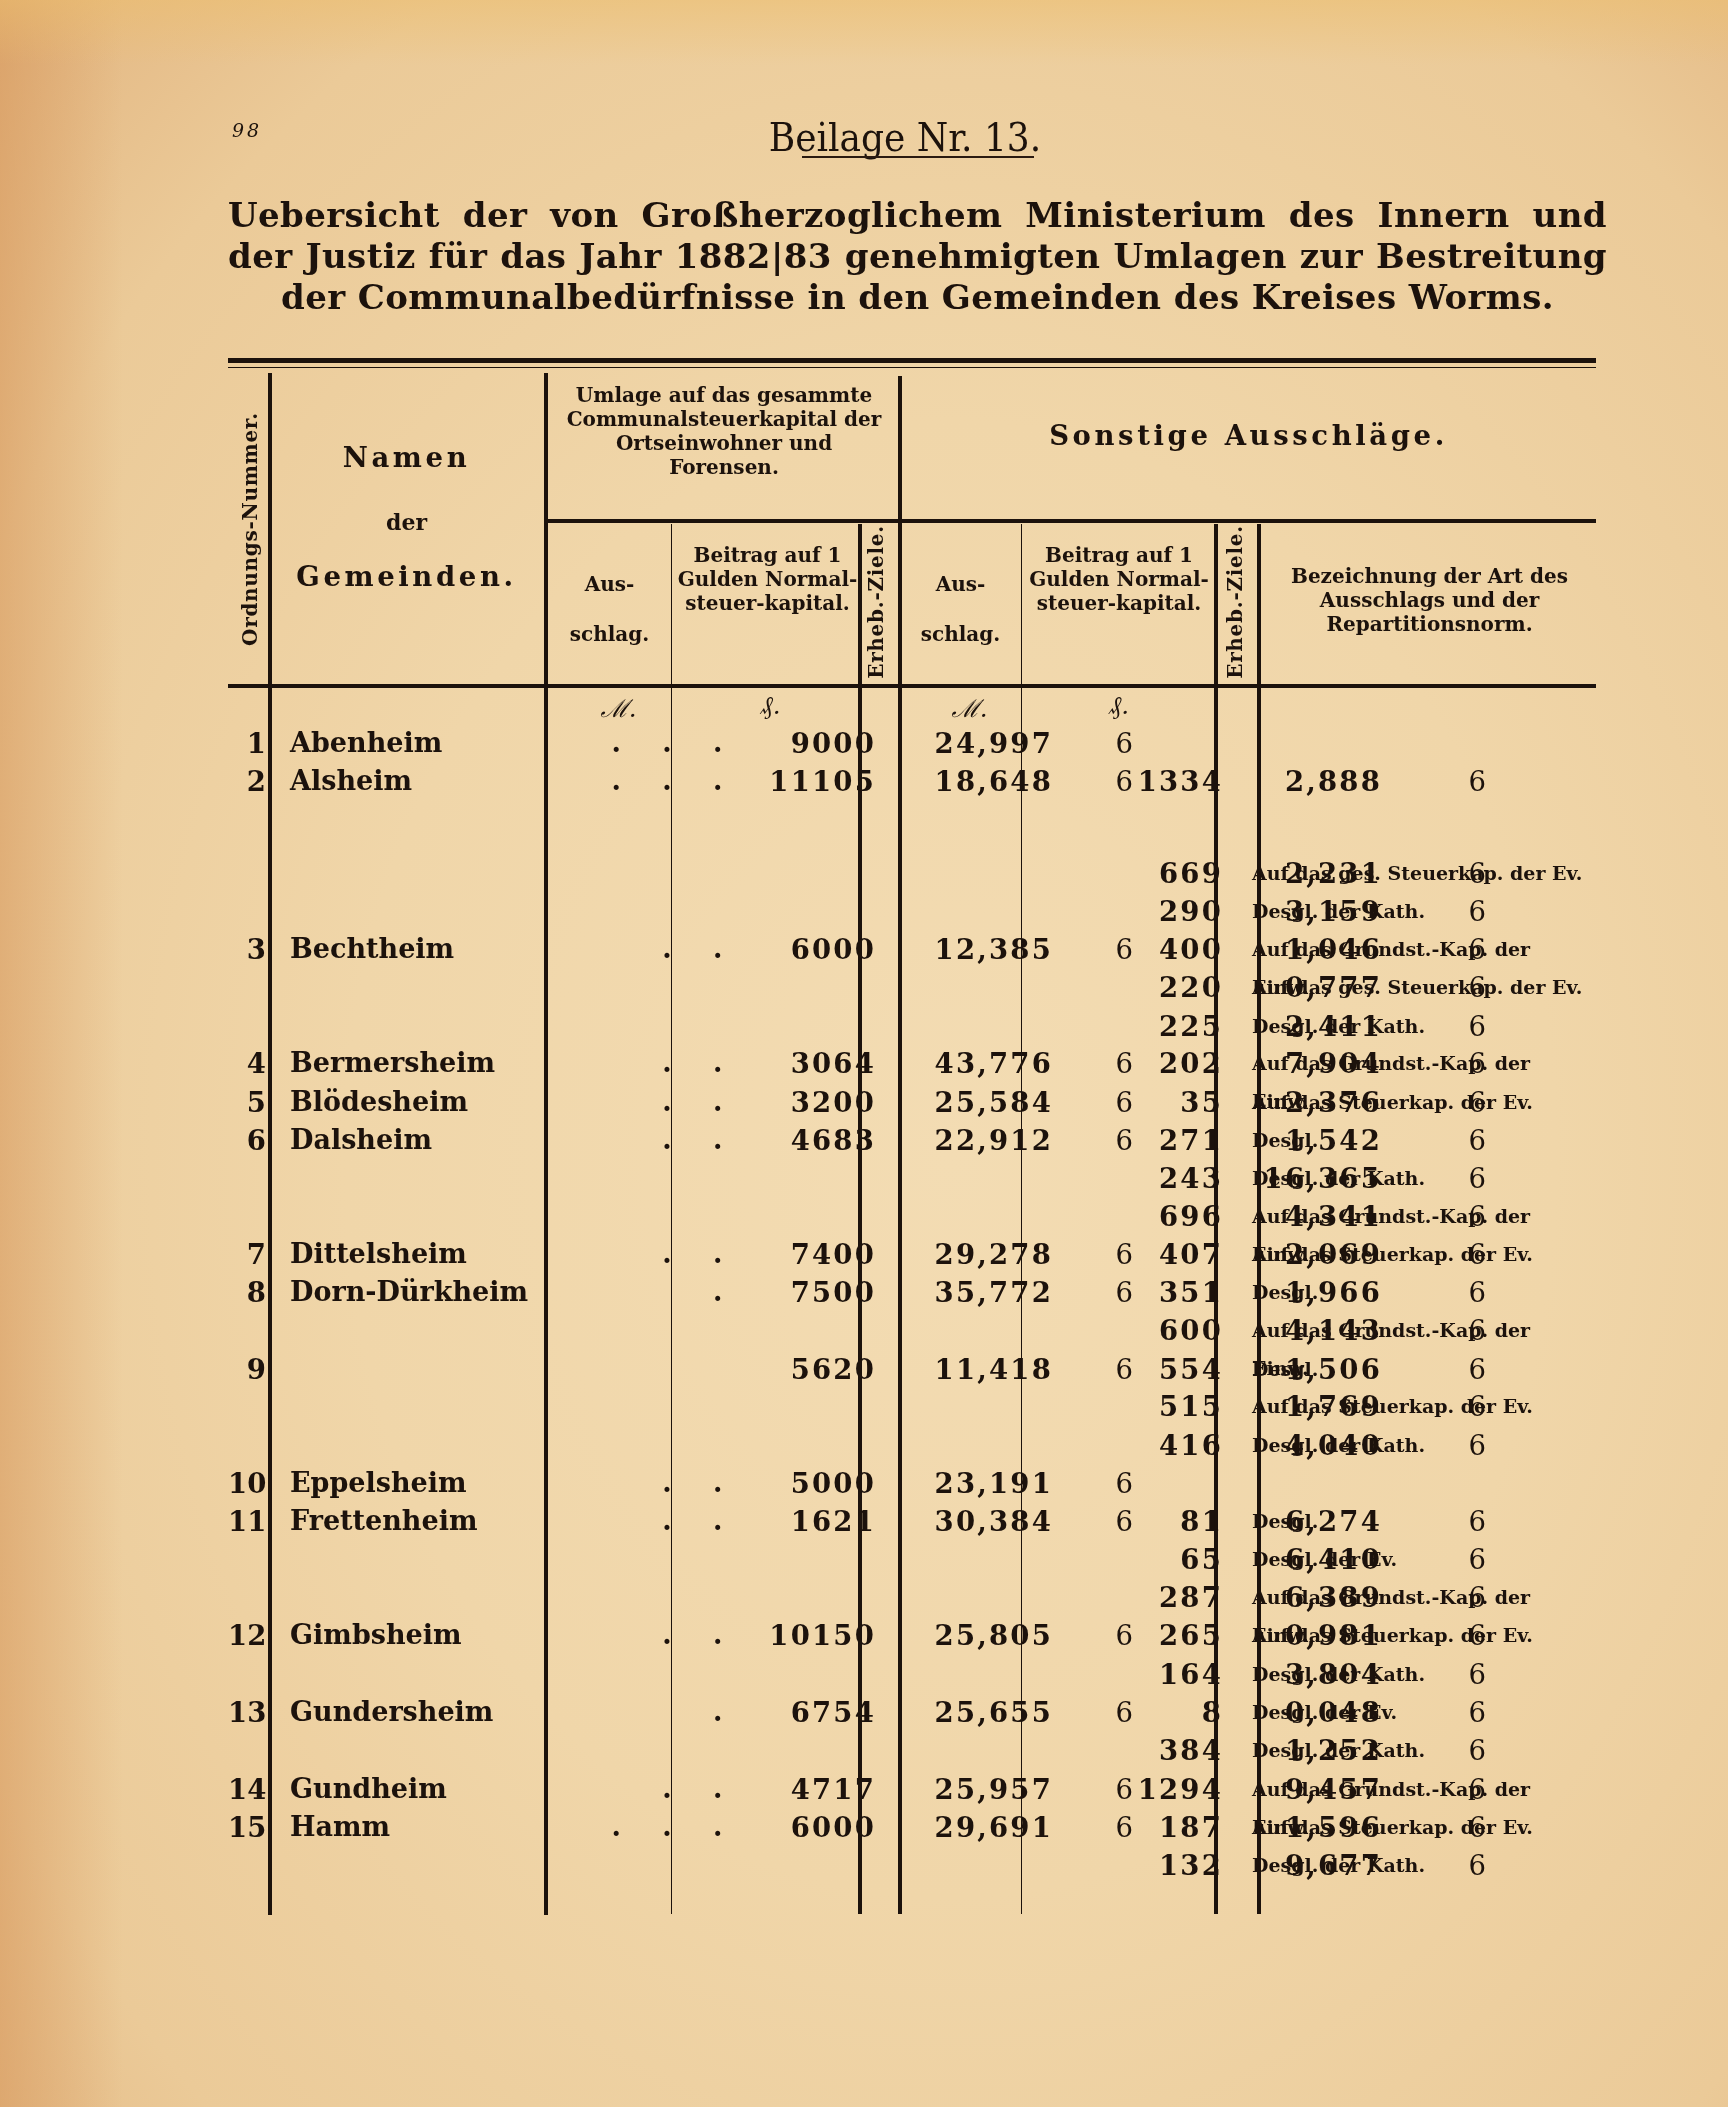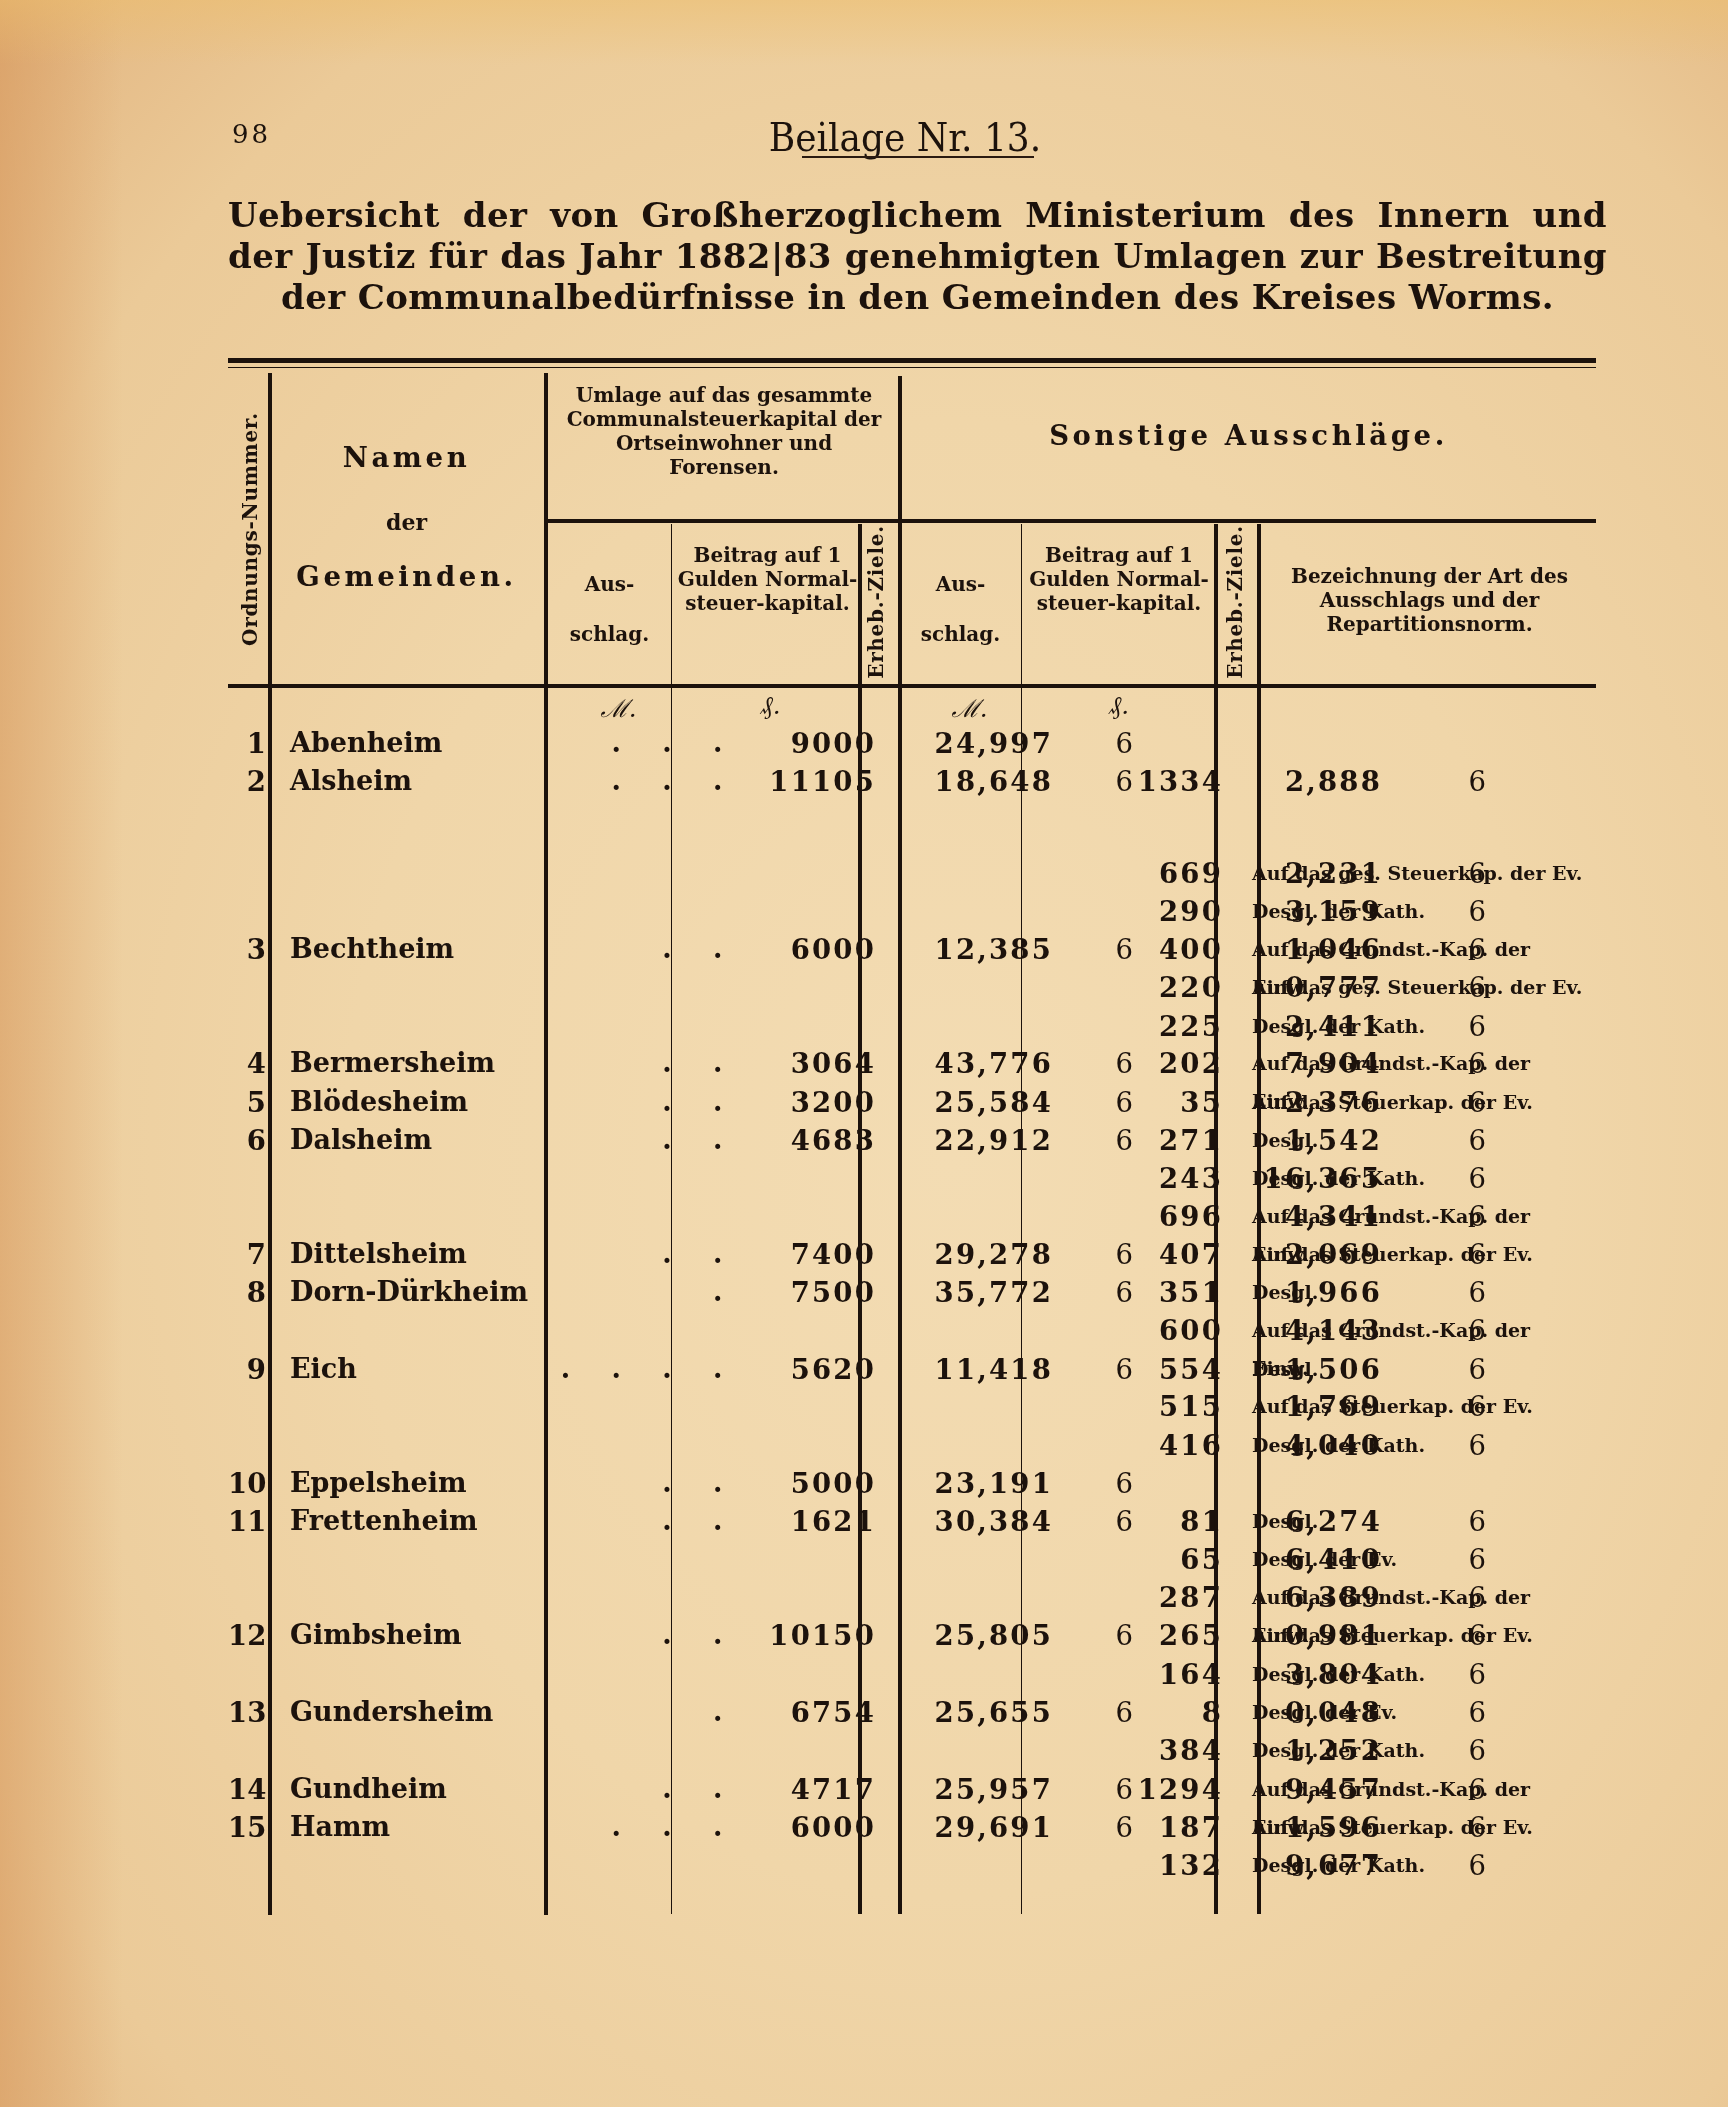--- a/index.html
+++ b/index.html
@@ -6,21 +6,21 @@
     body {
       width: 1729px; height: 2108px; position: relative; overflow: hidden;
       background: radial-gradient(ellipse at 55% 55%, #f3dcb3 0%, #f0d6a9 45%, #ebca98 80%, #e2b47f 100%);
       font-family: "DejaVu Serif", serif; color: #1c120c;
     }
     .edge-left { position: absolute; left: 0; top: 0; width: 123px; height: 2108px;
       background: linear-gradient(to right, rgba(214,150,90,0.55), rgba(214,150,90,0)); }
     .edge-top { position: absolute; left: 0; top: 0; width: 1729px; height: 65px;
       background: linear-gradient(to bottom, rgba(236,190,110,0.55), rgba(236,190,110,0)); }
 
-    .page-number { position: absolute; left: 232px; top: 119px; font-size: 26px; letter-spacing: 2.9px; }
+    .page-number { position: absolute; left: 232px; top: 119px; font-size: 19px; letter-spacing: 2.9px; font-style: italic; }
     .running-title { position: absolute; left: 760px; top: 114px; width: 290px; text-align: center;
       font-size: 40px; font-weight: normal; font-family: "DejaVu Serif Condensed", "DejaVu Serif", serif; }
     .running-rule { position: absolute; left: 802px; top: 156px; width: 232px; height: 2.2px; background: #2a1a10; }
 
     .doc-title { position: absolute; left: 228px; top: 195px; width: 1379px; text-align: justify;
       text-align-last: center; font-size: 34px; line-height: 41px; font-weight: bold;
       font-family: "DejaVu Serif", serif; letter-spacing: 0.4px; }
 
     .table-wrap { position: absolute; left: 228px; top: 358px; width: 1368px; }
     .rule-top { position: absolute; left: 0; top: 0; width: 1368px; height: 5px; background: #1c120c; }
@@ -264,21 +264,20 @@
         <div class="cell c-aus1"></div>
         <div class="cell c-bei1"></div>
         <div class="cell c-erh1"></div>
         <div class="cell c-aus2">600</div>
         <div class="cell c-bei2">4,143</div>
         <div class="cell c-erh2">6</div>
         <div class="cell c-desc">Auf das Grundst.-Kap. der Einw.</div>
       </div>
       <div class="row" style="top: 992px;">
         <div class="cell c-nr">9</div>
-        <div class="cell c-name"><span>Eich</span><span class="dots">. . . .</span></div>
         <div class="cell c-aus1">5620</div>
         <div class="cell c-bei1">11,418</div>
         <div class="cell c-erh1">6</div>
         <div class="cell c-aus2">554</div>
         <div class="cell c-bei2">1,506</div>
         <div class="cell c-erh2">6</div>
         <div class="cell c-desc">Desgl.</div>
       </div>
       <div class="row" style="top: 1029px;">
         <div class="cell c-nr"></div>

